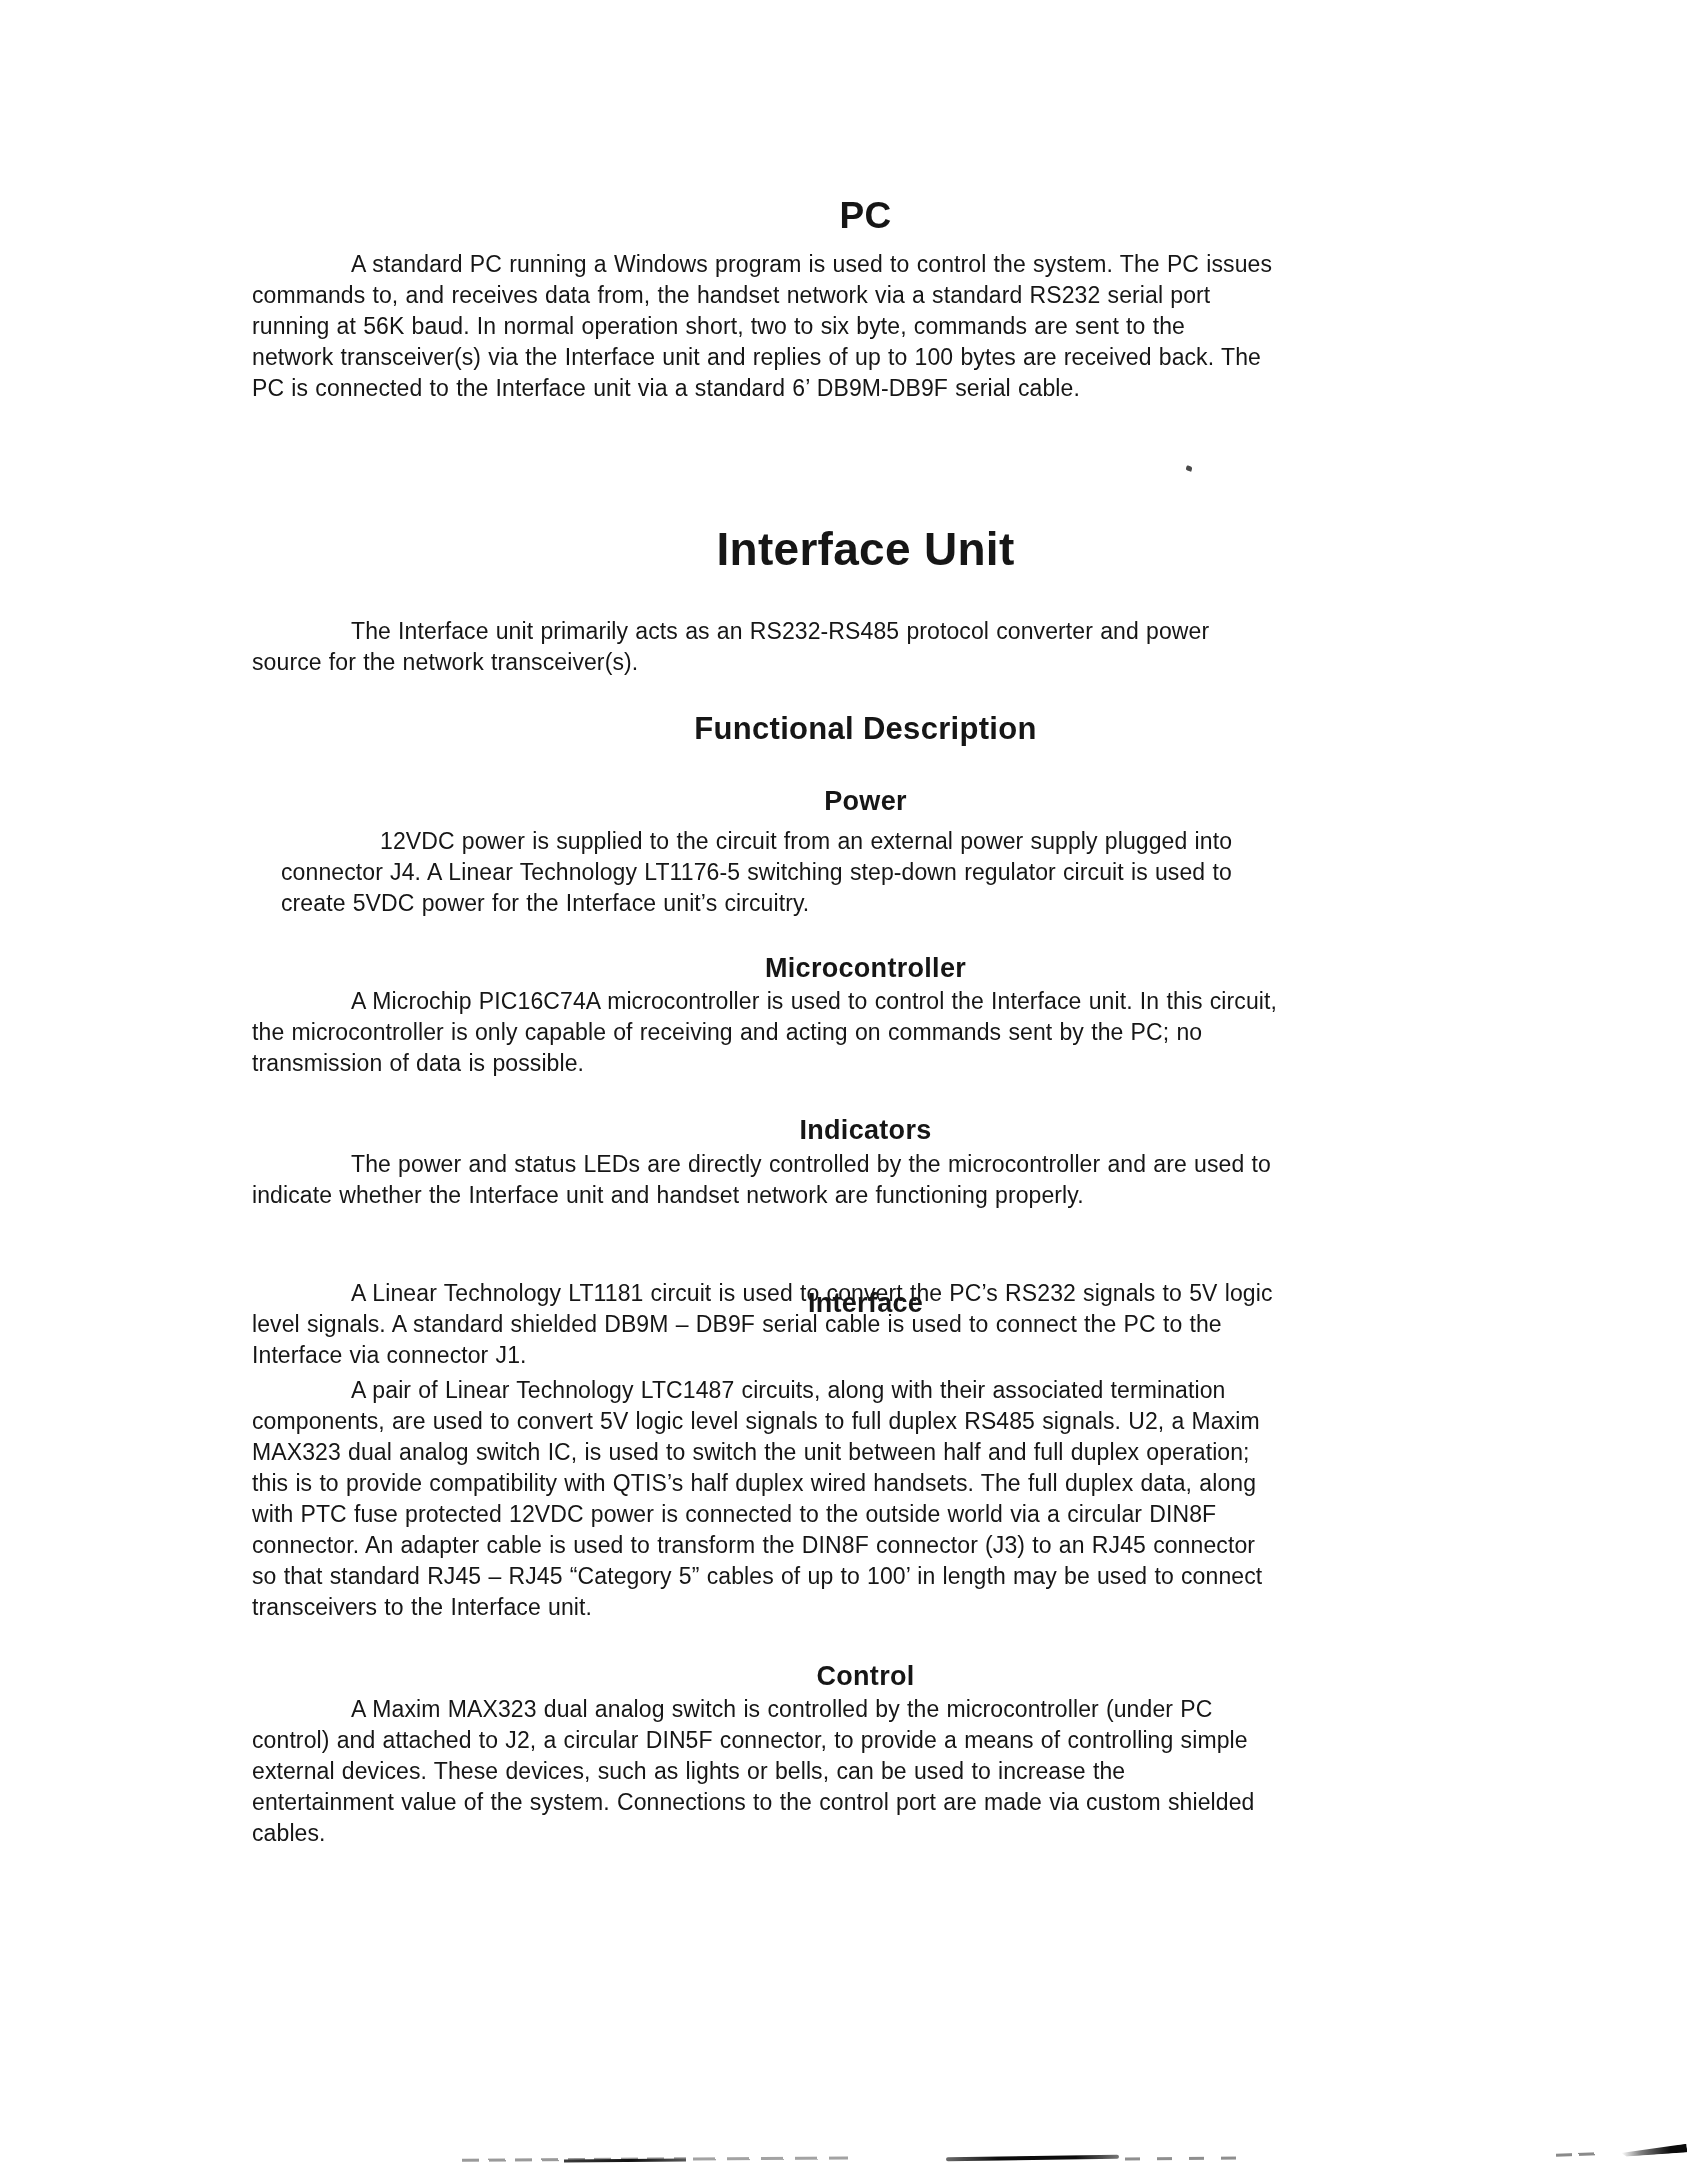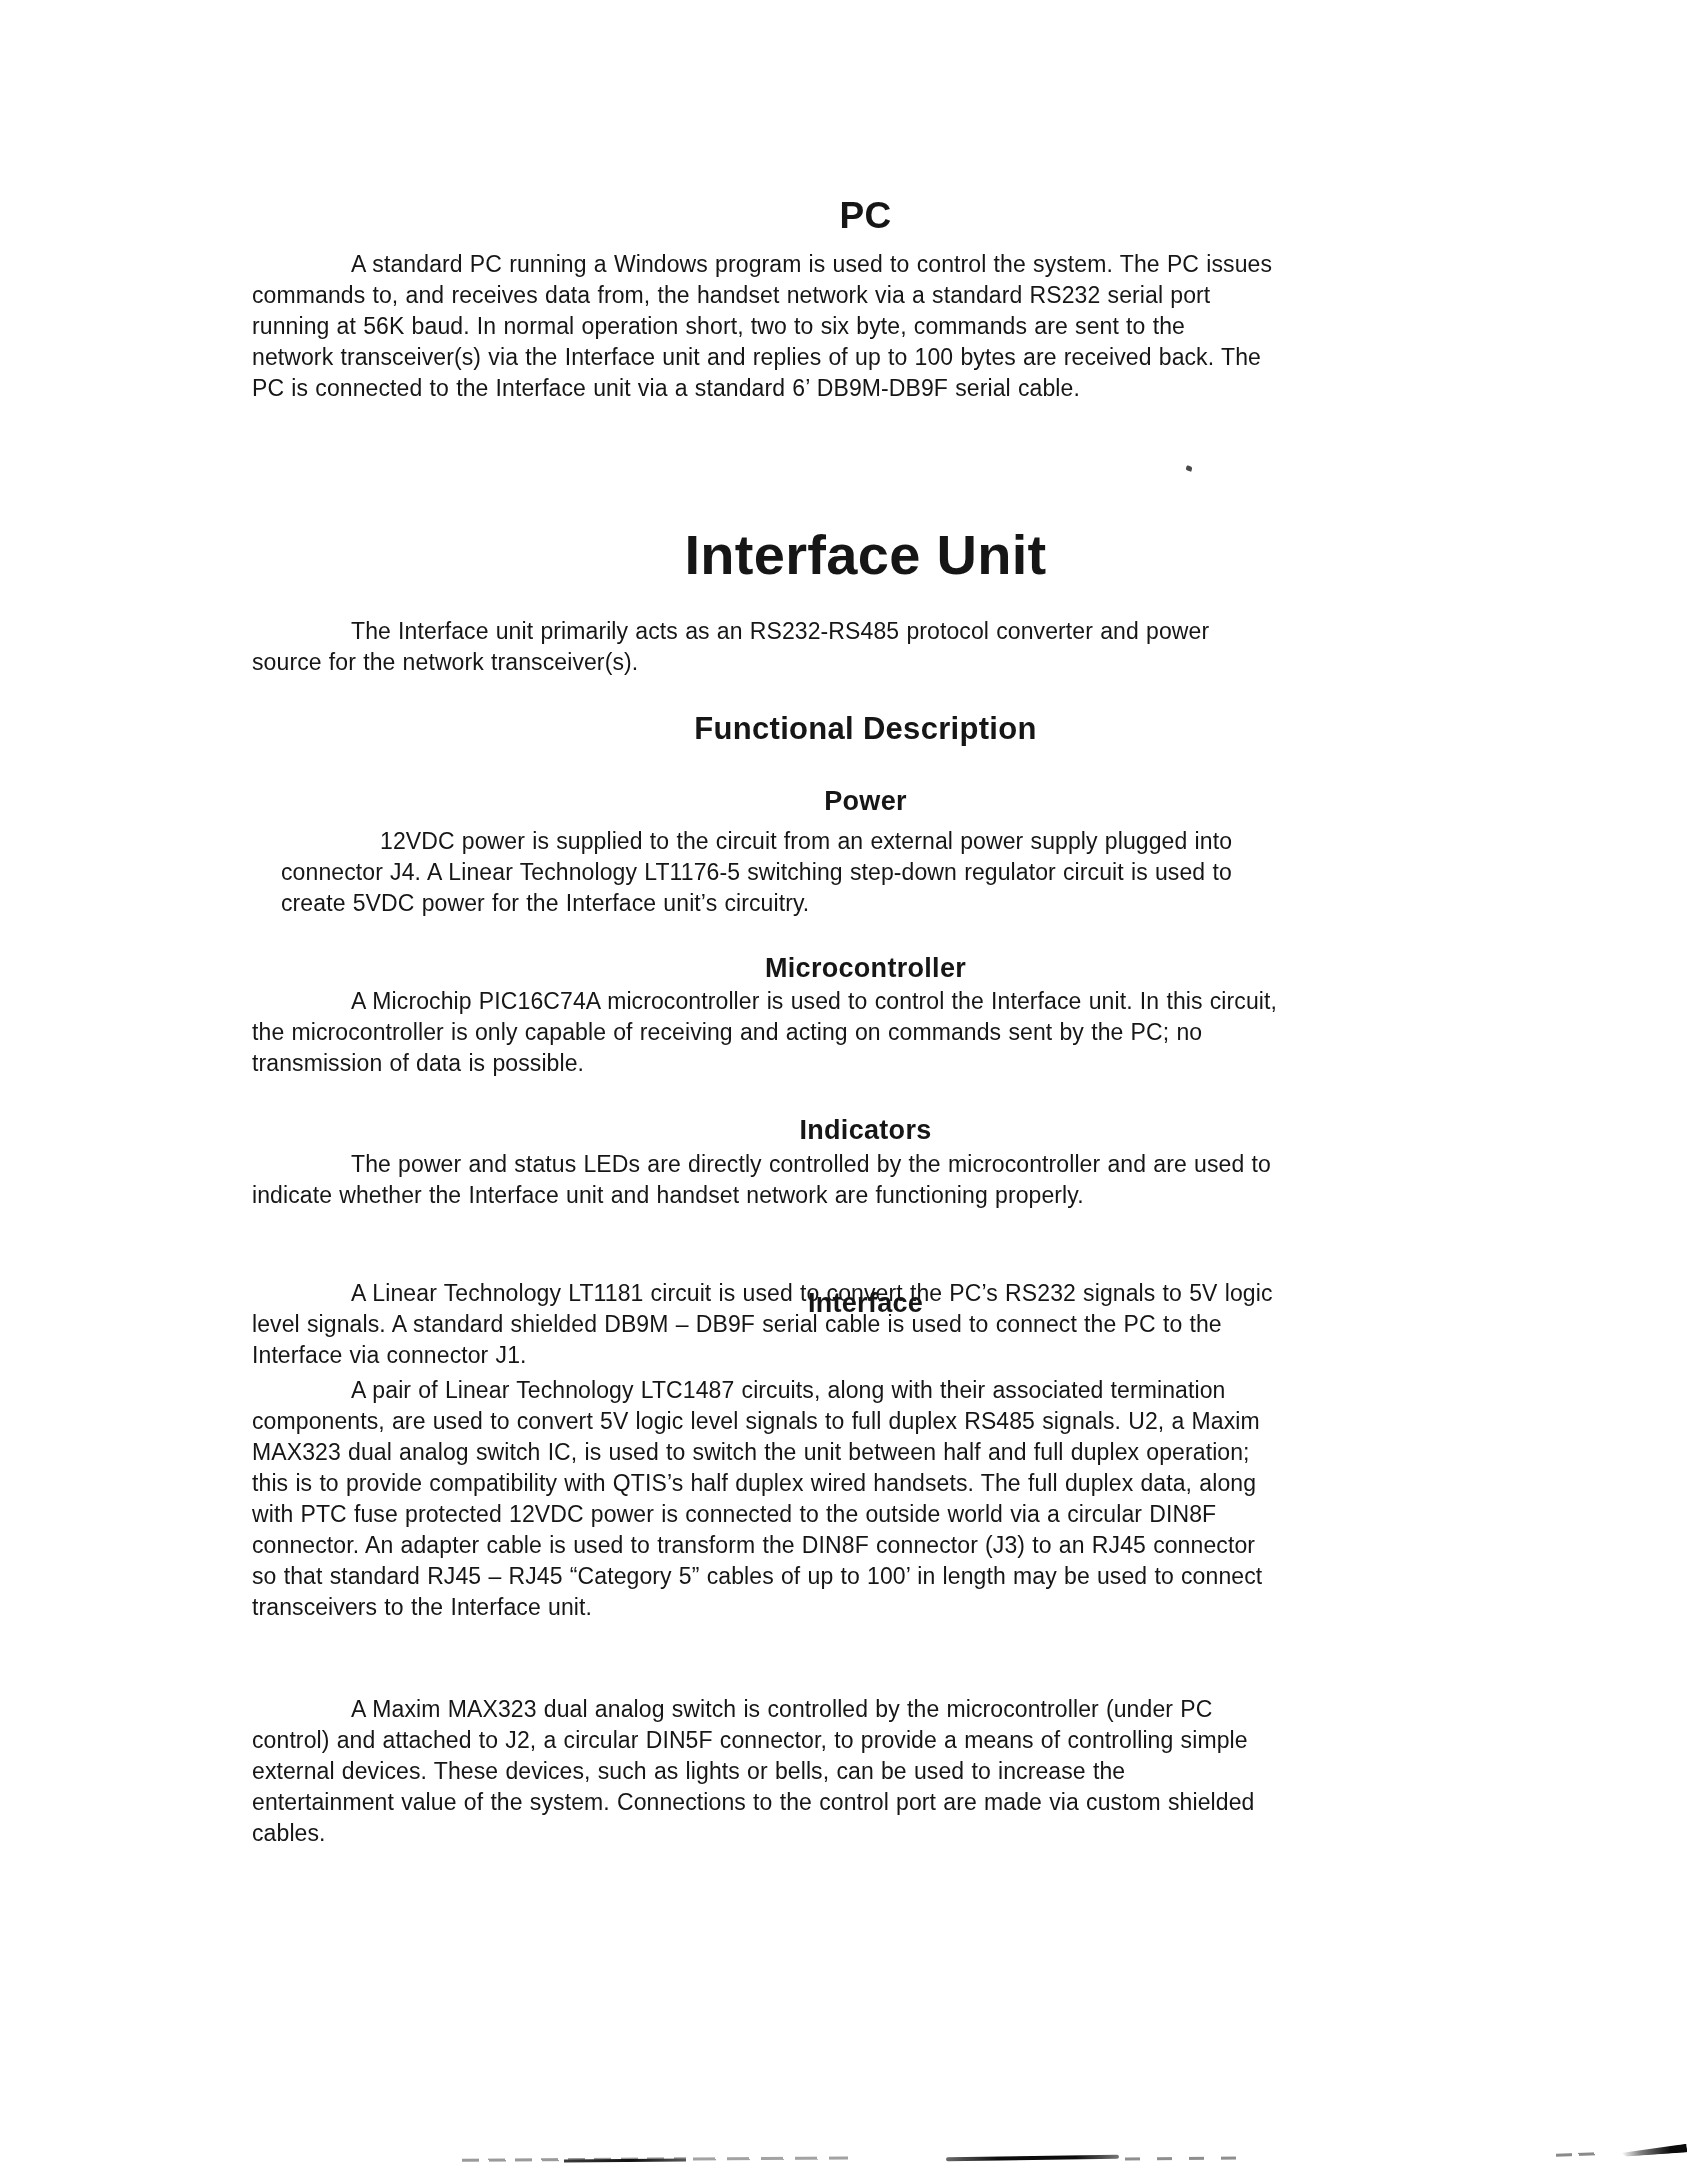--- a/index.html
+++ b/index.html
@@ -22,21 +22,21 @@
     left: 265px;
     width: 1164px;
     text-align: center;
     padding-left: 18.5px;        
     font-weight: bold;
     line-height: 1.12;
     letter-spacing: 0.3px;
     white-space: pre-line;
   }
   .h-pc        { top: 195px;  font-size: 37px; }
-  .h-unit      { top: 524px;  font-size: 56px; }
+  .h-unit      { top: 524px;  font-size: 46px; }
   .h-funcdesc  { top: 712px; font-size: 31px; }
   .h-sub       { font-size: 27px; }
   .h-power     { top: 786px; }
   .h-micro     { top: 953px; }
   .h-indic     { top: 1115px; }
   .h-iface     { top: 1248px; margin-top: 40px; }
   .h-control   { top: 1661px; }
 
   .para {
     left: 252px;
@@ -153,20 +153,21 @@
 
   <div class="abs para p7">A pair of Linear Technology LTC1487 circuits, along with their associated termination
 components, are used to convert 5V logic level signals to full duplex RS485 signals. U2, a Maxim
 MAX323 dual analog switch IC, is used to switch the unit between half and full duplex operation;
 this is to provide compatibility with QTIS’s half duplex wired handsets. The full duplex data, along
 with PTC fuse protected 12VDC power is connected to the outside world via a circular DIN8F
 connector. An adapter cable is used to transform the DIN8F connector (J3) to an RJ45 connector
 so that standard RJ45 – RJ45 “Category 5” cables of up to 100’ in length may be used to connect
 transceivers to the Interface unit.</div>
 
+  <div class="abs h-center h-sub h-control">Control</div>
 
   <div class="abs para p8">A Maxim MAX323 dual analog switch is controlled by the microcontroller (under PC
 control) and attached to J2, a circular DIN5F connector, to provide a means of controlling simple
 external devices. These devices, such as lights or bells, can be used to increase the
 entertainment value of the system. Connections to the control port are made via custom shielded
 cables.</div>
 
   <div class="abs streak dashes-a"></div>
   <div class="abs dashes-a2"></div>
   <div class="abs streak dashes-b"></div>

